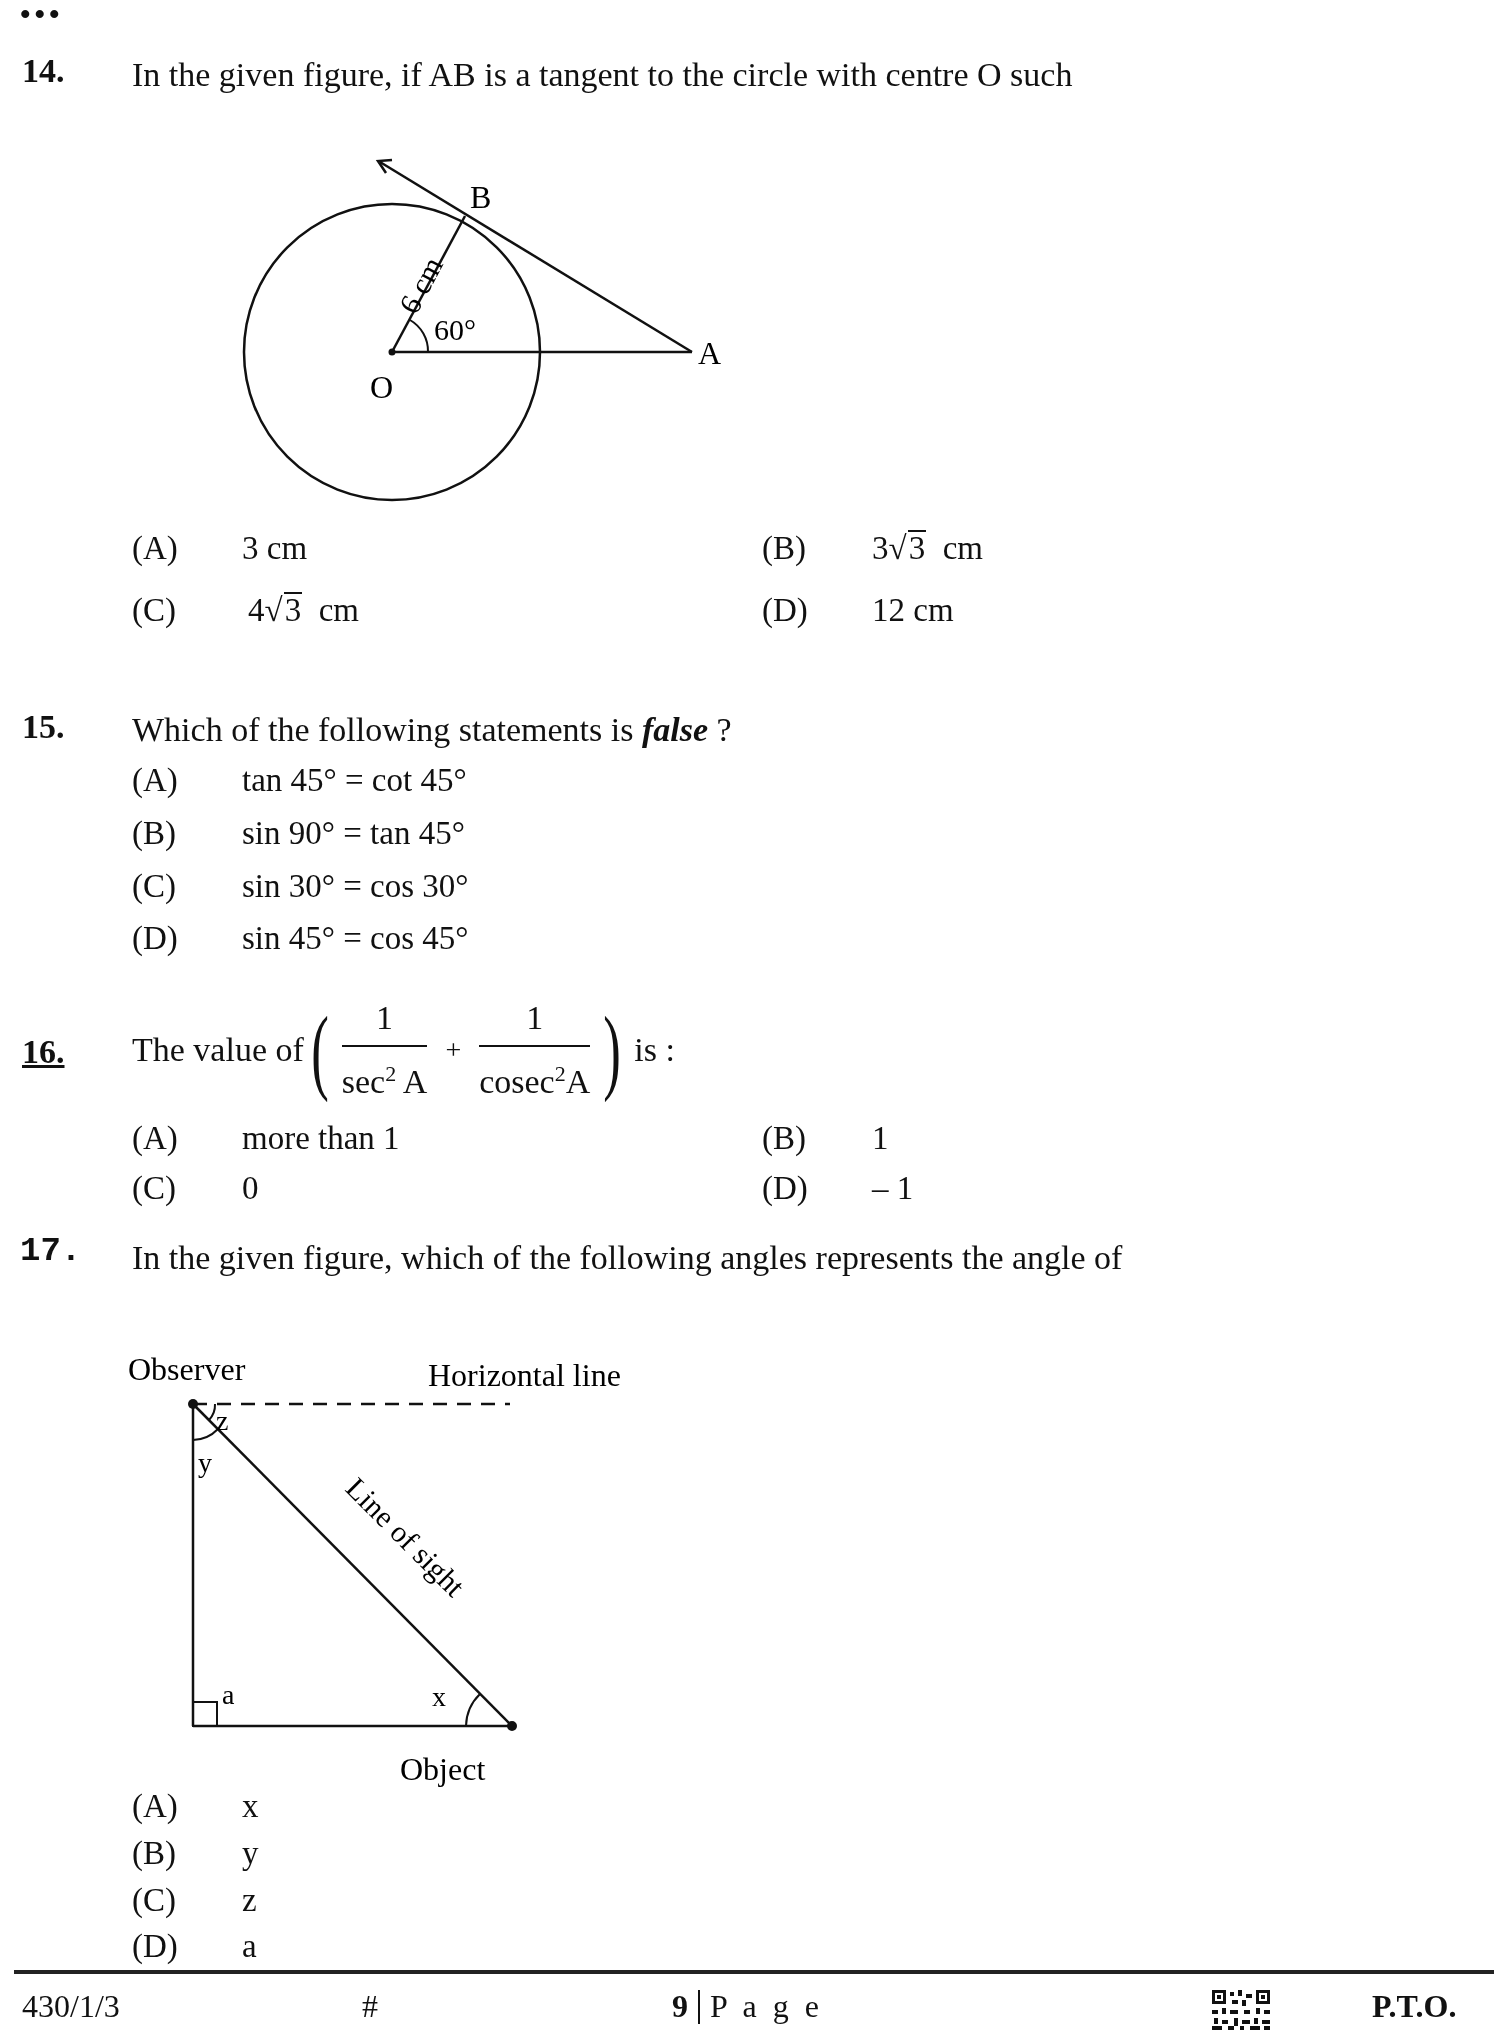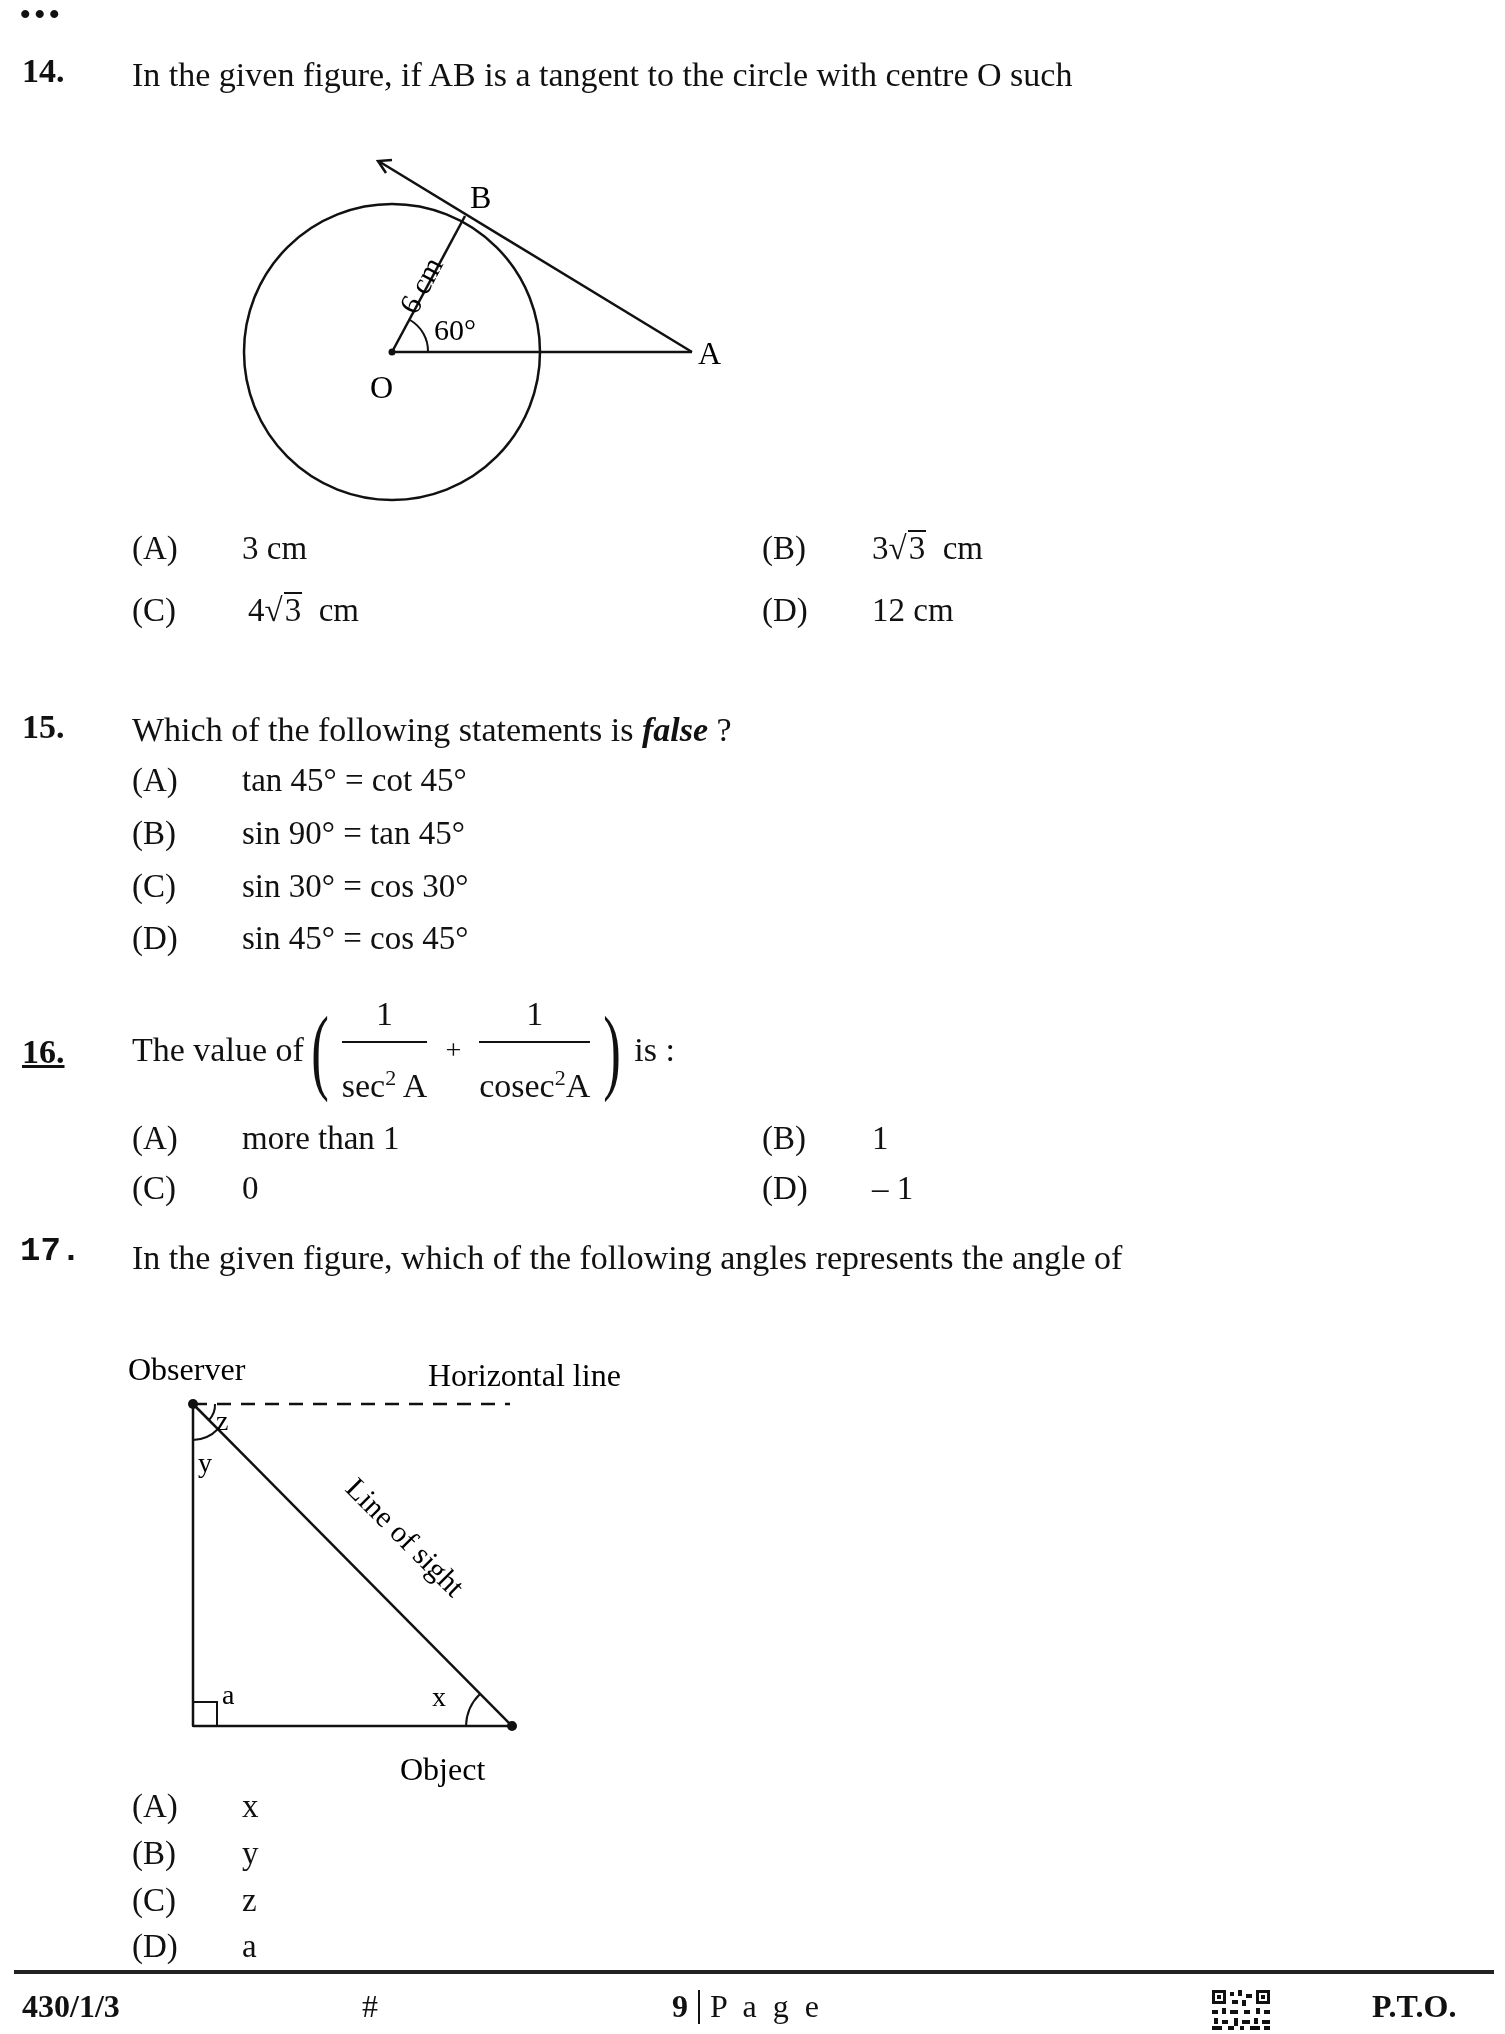--- a/index.html
+++ b/index.html
@@ -10,21 +10,21 @@
     }
     .abs { position: absolute; }
     .dots { left: 20px; top: 4px; font-size: 30px; letter-spacing: 4px; font-weight: bold; line-height: 20px; }
     .qnum { font-weight: bold; font-size: 34px; }
     .qtext { font-size: 34px; line-height: 50px; }
     .opt { font-size: 33px; display: flex; }
     .opt .lbl { width: 110px; display: inline-block; }
     .sqrt { display: inline-block; border-top: 2px solid #111; padding: 0 1px; margin-left: 1px; line-height: 1.0; }
     .frac { display: inline-flex; flex-direction: column; align-items: center; vertical-align: middle; margin: 0 6px; }
     .frac .num { border-bottom: 2px solid #111; padding: 0 10px 2px 10px; text-align: center; width: 100%; box-sizing: border-box; }
-    .frac .den { padding-top: 10px; }
+    .frac .den { padding-top: 2px; }
     .paren { font-size: 96px; font-weight: 100; vertical-align: middle; line-height: 1; display: inline-block; transform: scaleX(0.55); }
     .footer-rule { left: 14px; top: 1970px; width: 1480px; height: 4px; background: #222; }
     .footer { font-size: 32px; top: 1988px; }
     svg text { font-family: "Liberation Serif", "DejaVu Serif", serif; }
   </style>
 </head>
 <body>
 
 <div class="abs dots">•••</div>
 
@@ -160,21 +160,21 @@
 <div class="abs opt" style="left:132px; top:1882px;">
   <span class="lbl">(C)</span>
   <span>z</span>
 </div>
 <div class="abs opt" style="left:132px; top:1928px;">
   <span class="lbl">(D)</span>
   <span>a</span>
 </div>
 
 <div class="abs footer-rule"></div>
-<div class="abs footer" style="left:22px; font-weight:bold;">430/1/3</div>
+<div class="abs footer" style="left:22px; font-weight:normal;">430/1/3</div>
 <div class="abs footer" style="left:362px;">#</div>
 <div class="abs footer" style="left:672px; display:flex; align-items:center;">
   <span style="font-weight:bold;">9</span>
   <span style="display:inline-block; width:2px; height:34px; background:#111; margin:0 10px;"></span>
   <span style="letter-spacing:4px;text-align:center;">P a g e</span>
 </div>
 <svg class="abs" style="left:1212px; top:1990px;" width="60" height="40">
   <rect x="0" y="0" width="14" height="14" fill="#111"></rect>
     <rect x="3" y="3" width="8" height="8" fill="#fff"></rect>
     <rect x="5" y="5" width="4" height="4" fill="#111"></rect>

